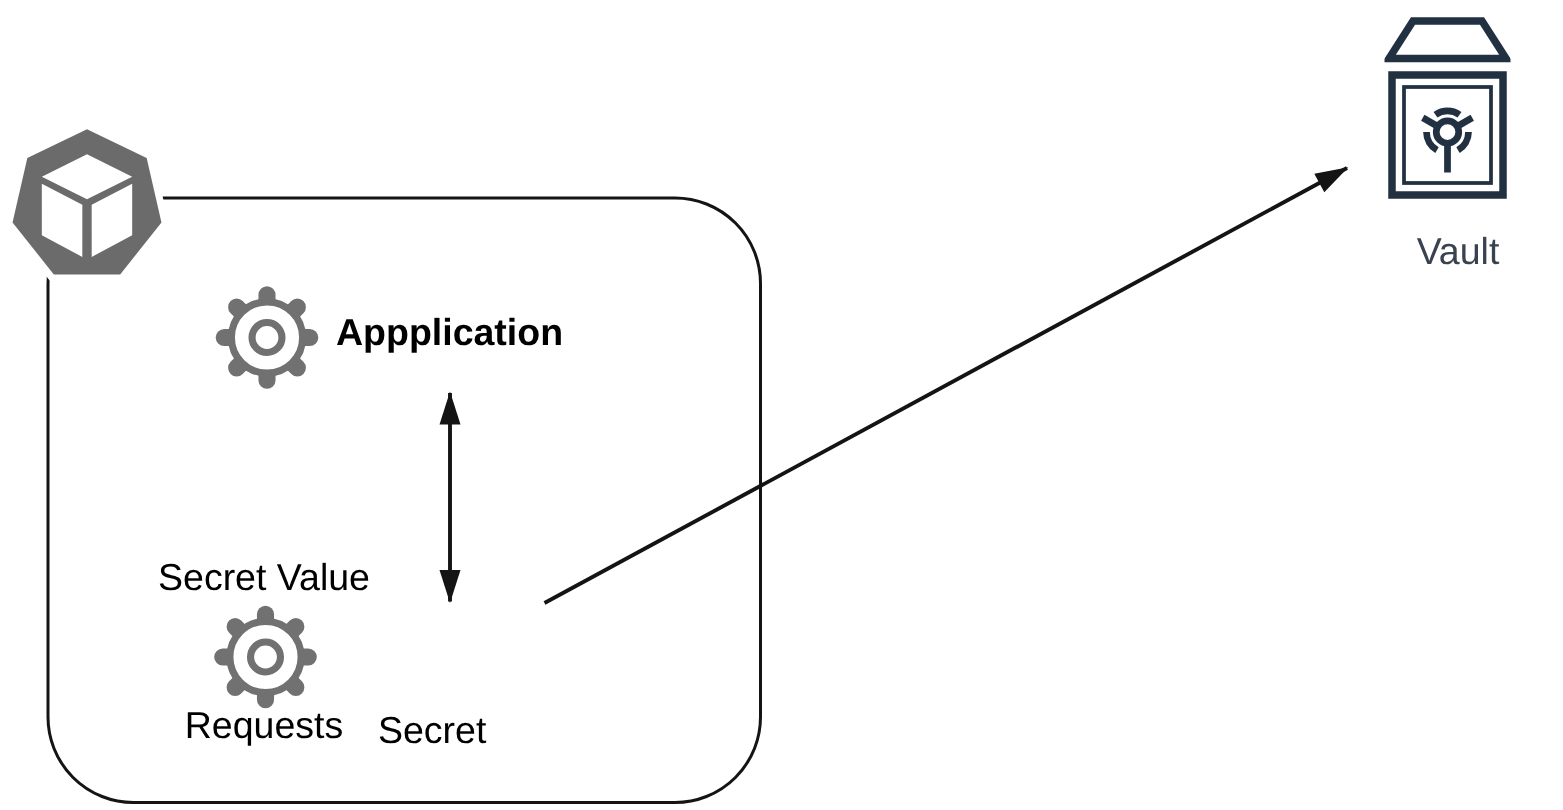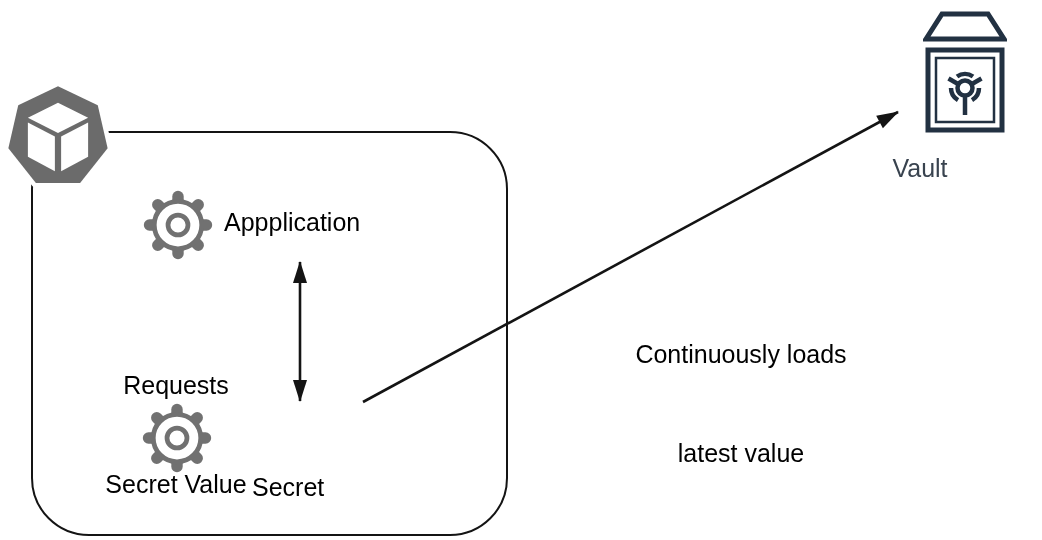--- a/index.html
+++ b/index.html
@@ -27,25 +27,25 @@
   
   .overlay { left: 0; top: 0; width: 1042px; height: 540px; pointer-events: none; }
 
   .label {
     font-size: 25px;
     line-height: 33px;
     white-space: pre;
   }
   .center { text-align: center; }
 
-  .app-label   { left: 224px; top: 206px; }
+  .app-label   { left: 224px; top: 206px; font-weight: bold; }
   .req-label   { left: 84px;  top: 303px; width: 184px; }
   .inj-label   { left: 252px; top: 405px; }
   .loads-label { left: 610px; top: 272px; width: 262px; }
-  .vault-label { left: 874px; top: 152px; width: 92px; color: #39434f; }
+  .vault-label { left: 926px; top: 152px; width: 92px; color: #39434f; }
 
   .pod-icon   { left: 6px;   top: 82px;  }
   .gear-app   { left: 140px; top: 187px; }
   .gear-inj   { left: 139px; top: 400px; }
   .vault-icon { left: 923px; top: 10px;  }
 </style>
 </head>
 <body>
 
 <div class="canvas">
@@ -110,29 +110,25 @@
       <line x1="34.2" y1="73.5" x2="25.5" y2="68.5" stroke-width="4.5"></line>
       <path d="M 34,66.5 A 14 14 0 0 1 50,66.5" stroke-width="4.5"></path>
       <path d="M 56,78 A 14 14 0 0 1 49,90.1" stroke-width="4.5"></path>
       <path d="M 35,90.1 A 14 14 0 0 1 28,78" stroke-width="4.5"></path>
     </g>
   </svg>
 
   <div class="abs label app-label">Appplication</div>
 
   <div class="abs label center req-label">
+    <div>Secret Value</div>
     <div>Requests</div>
-    <div>Secret Value</div>
   </div>
 
   <div class="abs label inj-label">
     <div>Secret</div>
     
   </div>
 
-  <div class="abs label center loads-label">
-    <div>Continuously loads</div>
-    <div>latest value</div>
-  </div>
 
   <div class="abs label center vault-label">Vault</div>
 
 </div>
 
 </body></html>

